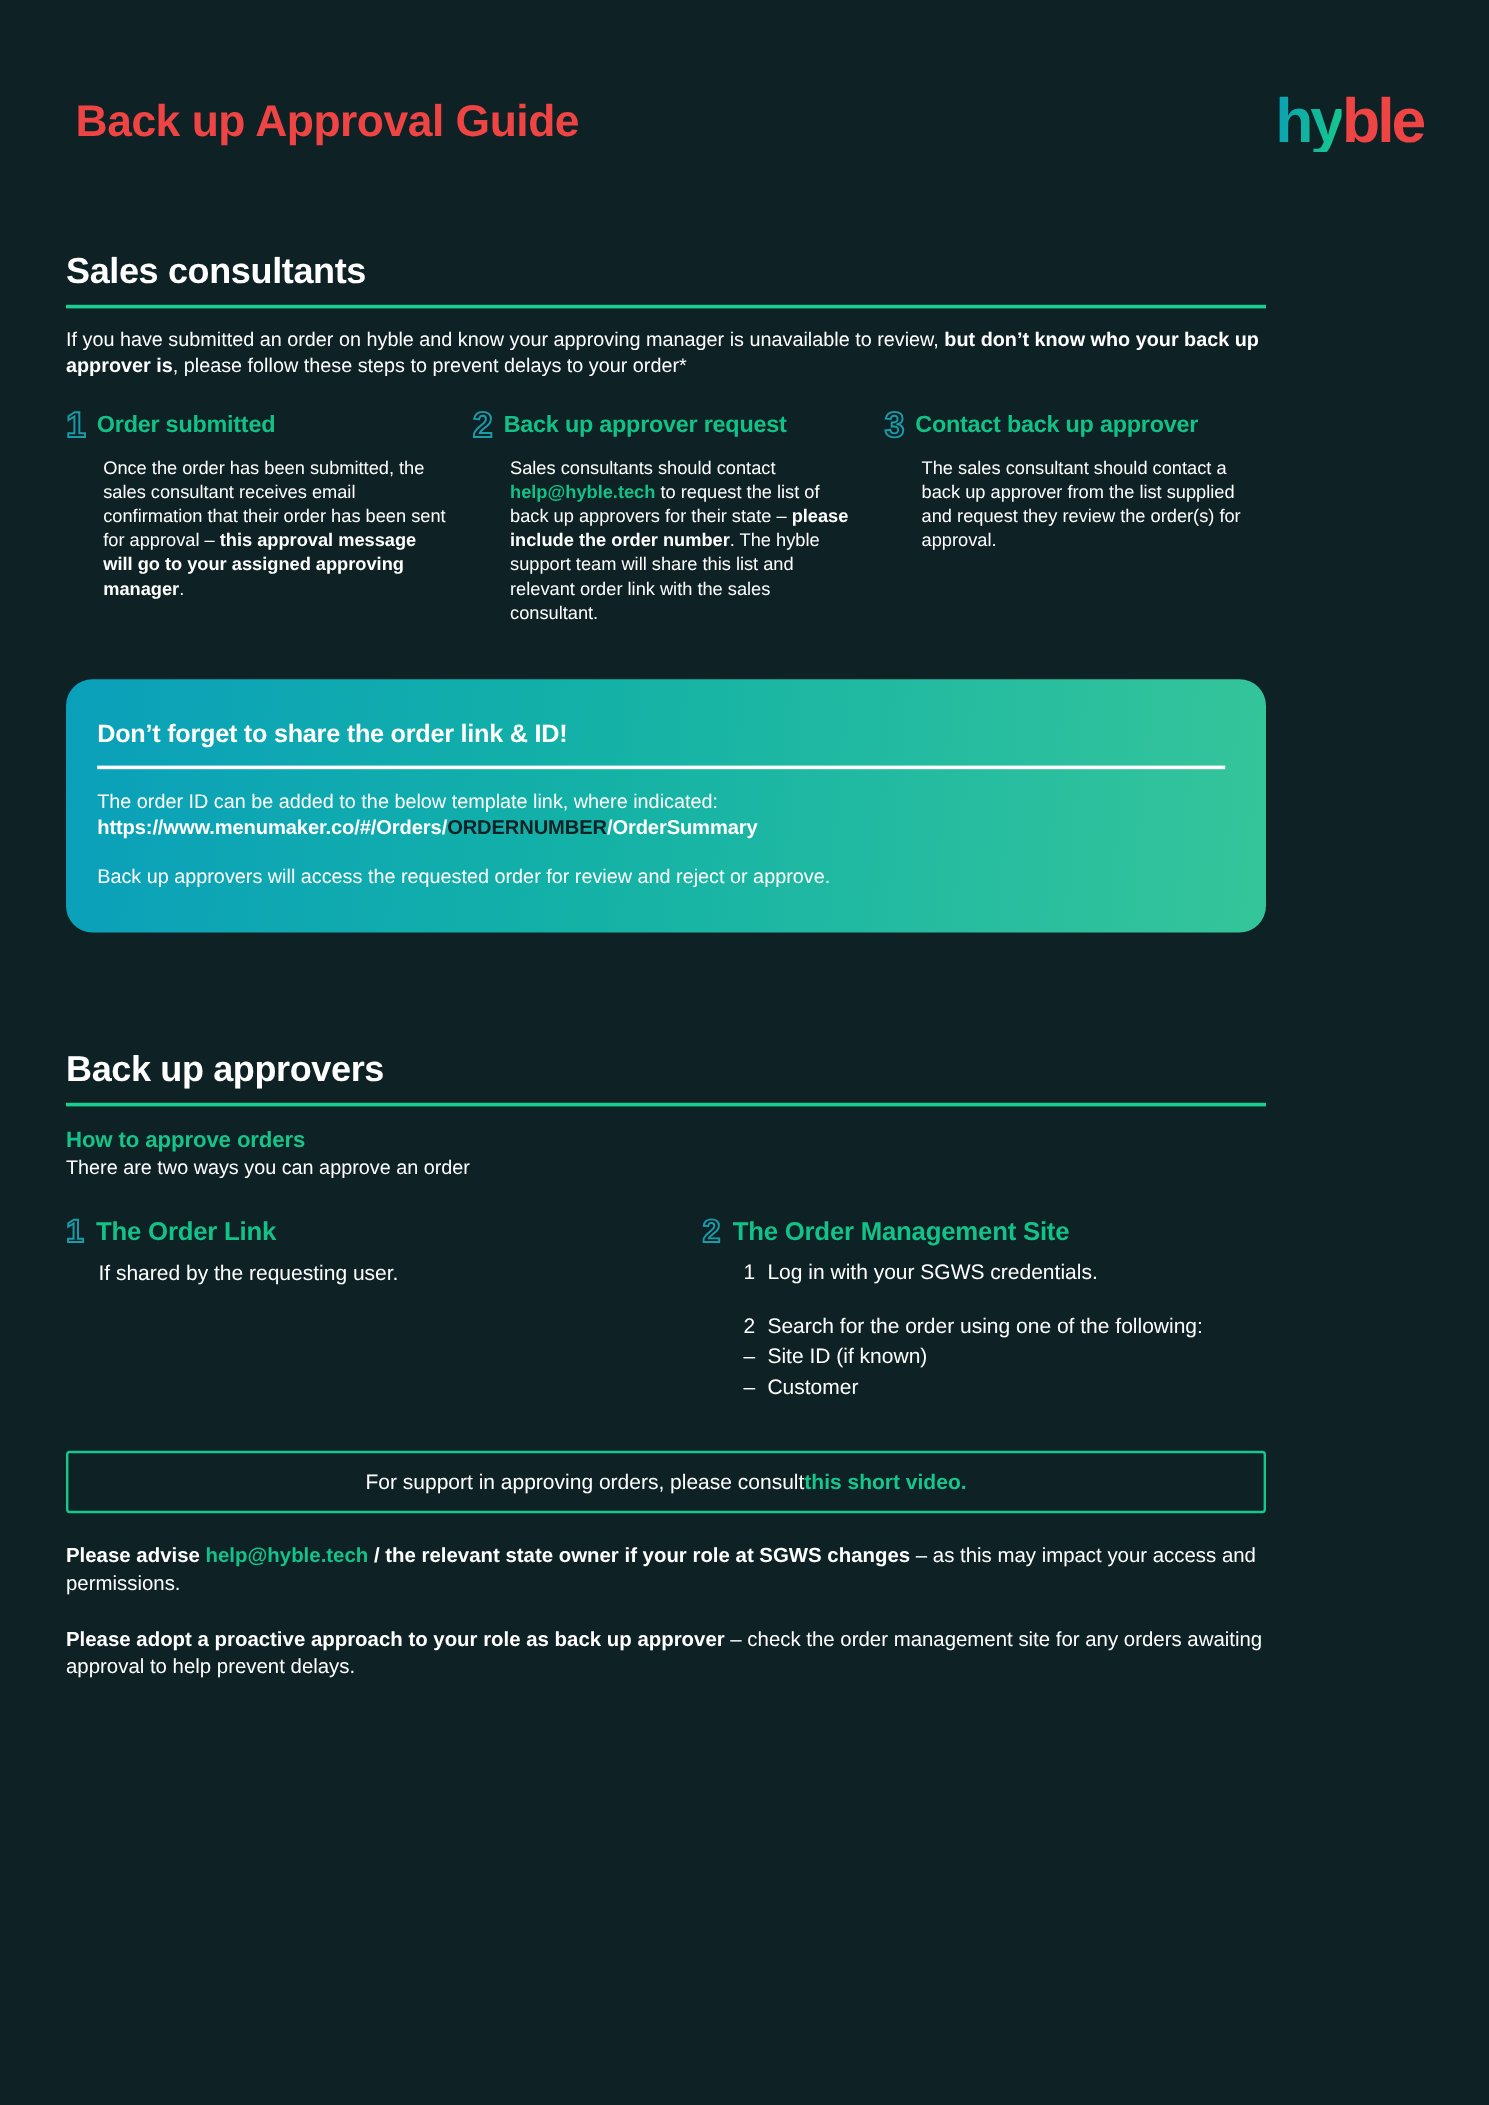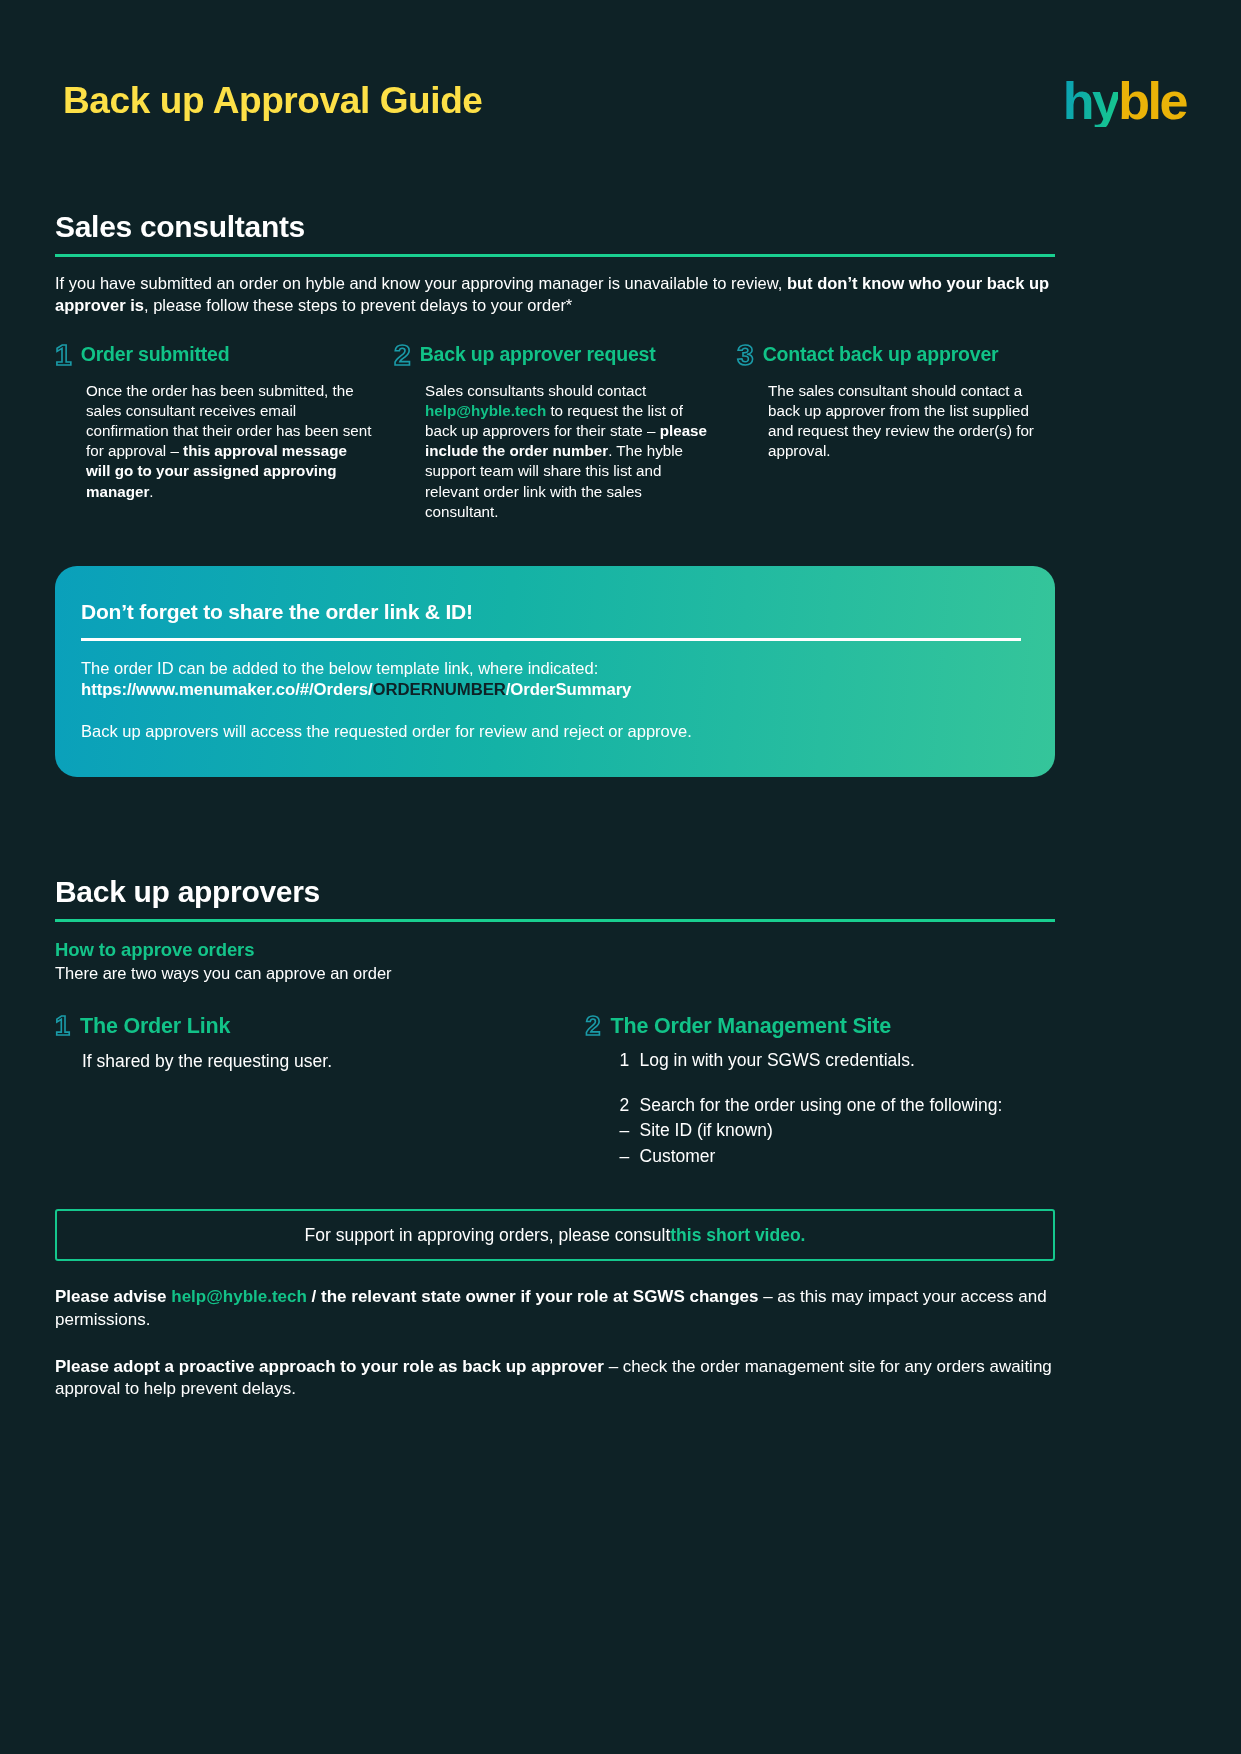--- a/index.html
+++ b/index.html
@@ -23,39 +23,39 @@
     position: absolute;
     left: 63px; top: 66px; right: 55px;
     height: 70px;
     display: flex;
     align-items: center;
     justify-content: space-between;
   }
   .doc-title {
     font-size: 37px;
     font-weight: bold;
-    color: #fde047;
+    color: #ef4444;
     letter-spacing: -0.4px;
   }
   .logo {
     font-size: 52px;
     font-weight: bold;
     letter-spacing: -2.5px;
     line-height: 1;
     white-space: nowrap;
     display: flex;
     align-items: flex-start;
   }
   .logo .logo-hy {
     background: linear-gradient(100deg, #0a9fb5 0%, #17c98c 100%);
     -webkit-background-clip: text;
     background-clip: text;
     color: transparent;
   }
-  .logo .logo-ble { color: #eab308; }
+  .logo .logo-ble { color: #ef4444; }
 
   
   .sec-title {
     font-size: 30px;
     font-weight: bold;
     color: #ffffff;
     letter-spacing: -0.3px;
   }
   .rule {
     height: 3px;

